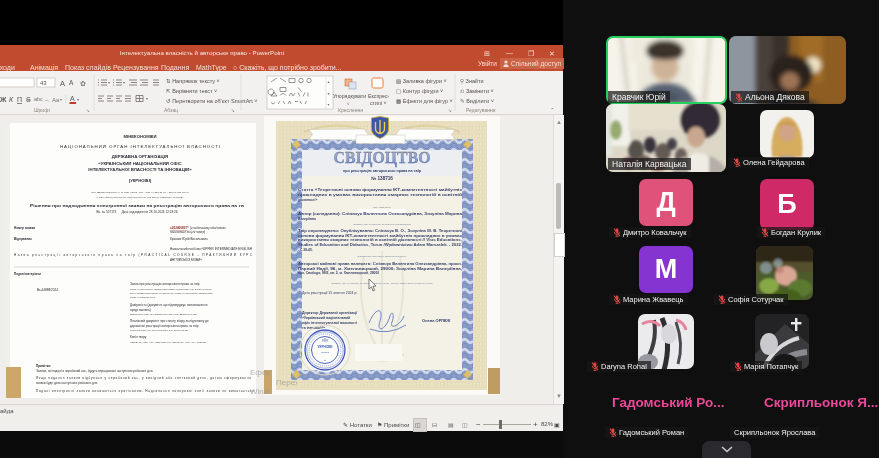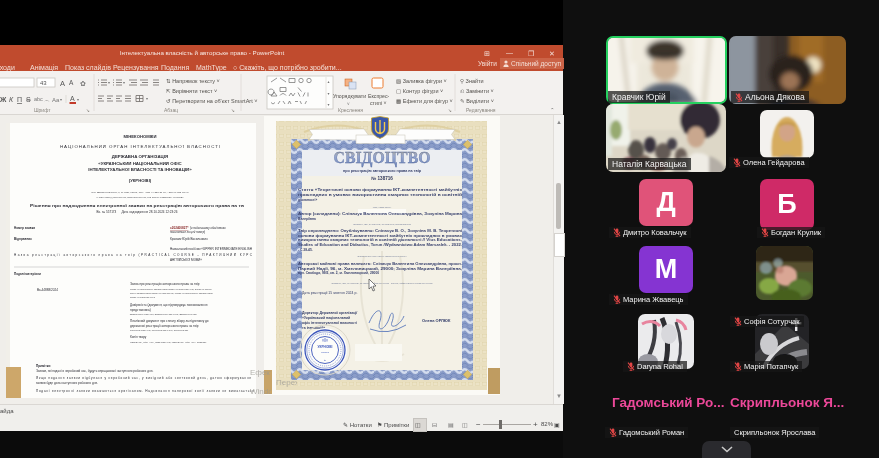--- a/index.html
+++ b/index.html
@@ -471,21 +471,21 @@
       <path d="M8 55 Q20 30 44 24" stroke="#d8d8da" stroke-width="4" fill="none"></path>
       <path d="M20 55 Q30 40 52 38" stroke="#8a8a8e" stroke-width="6" fill="none"></path>
       <ellipse cx="14" cy="30" rx="9" ry="11" fill="#cacace"></ellipse>
       <rect x="40" y="4" width="2.4" height="13" fill="#e9e9eb"></rect>
       <rect x="36" y="8" width="10.4" height="2.4" fill="#e9e9eb"></rect>
       <ellipse cx="30" cy="48" rx="12" ry="8" fill="#141416"></ellipse>
     </g>
   </svg>
 </div>
 <div class="bigname" style="left:612px;top:395px;">Гадомський Ро...</div>
-<div class="bigname" style="left:730px;top:395px;">Скрипльонок Я...</div>
+<div class="bigname" style="left:764px;top:395px;">Скрипльонок Я...</div>
 
 <div class="lbl" style="left:608px;top:91px;font-size:8.5px;line-height:12px;">Кравчик Юрій</div>
 <div class="lbl" style="left:731px;top:91px;font-size:8.5px;line-height:12px;"><svg width="8" height="9" viewBox="0 0 8 9" style="flex:none">
       <rect x="2.7" y="0.4" width="2.7" height="4.6" rx="1.3" fill="#e04545"></rect>
       <path d="M1.3 3.8a2.7 2.7 0 0 0 5.4 0" fill="none" stroke="#e04545" stroke-width="0.9"></path>
       <path d="M4 6.5v1.6M2.6 8.4h2.8" stroke="#e04545" stroke-width="0.9"></path>
       <path d="M1 0.6l6 7.6" stroke="#e04545" stroke-width="1.1"></path>
     </svg>Альона Дякова</div>
 <div class="lbl" style="left:608px;top:158px;font-size:8.5px;line-height:12px;">Наталія Карвацька</div>
 <div class="lbl" style="left:729px;top:157px;"><svg width="8" height="9" viewBox="0 0 8 9" style="flex:none">
@@ -505,27 +505,27 @@
       <path d="M1.3 3.8a2.7 2.7 0 0 0 5.4 0" fill="none" stroke="#e04545" stroke-width="0.9"></path>
       <path d="M4 6.5v1.6M2.6 8.4h2.8" stroke="#e04545" stroke-width="0.9"></path>
       <path d="M1 0.6l6 7.6" stroke="#e04545" stroke-width="1.1"></path>
     </svg>Богдан Крулик</div>
 <div class="lbl" style="left:609px;top:294px;"><svg width="8" height="9" viewBox="0 0 8 9" style="flex:none">
       <rect x="2.7" y="0.4" width="2.7" height="4.6" rx="1.3" fill="#e04545"></rect>
       <path d="M1.3 3.8a2.7 2.7 0 0 0 5.4 0" fill="none" stroke="#e04545" stroke-width="0.9"></path>
       <path d="M4 6.5v1.6M2.6 8.4h2.8" stroke="#e04545" stroke-width="0.9"></path>
       <path d="M1 0.6l6 7.6" stroke="#e04545" stroke-width="1.1"></path>
     </svg>Марина Жвавець</div>
-<div class="lbl" style="left:730px;top:294px;margin-top:22px;"><svg width="8" height="9" viewBox="0 0 8 9" style="flex:none">
+<div class="lbl" style="left:714px;top:294px;"><svg width="8" height="9" viewBox="0 0 8 9" style="flex:none">
       <rect x="2.7" y="0.4" width="2.7" height="4.6" rx="1.3" fill="#e04545"></rect>
       <path d="M1.3 3.8a2.7 2.7 0 0 0 5.4 0" fill="none" stroke="#e04545" stroke-width="0.9"></path>
       <path d="M4 6.5v1.6M2.6 8.4h2.8" stroke="#e04545" stroke-width="0.9"></path>
       <path d="M1 0.6l6 7.6" stroke="#e04545" stroke-width="1.1"></path>
     </svg>Софія Сотурчак</div>
-<div class="lbl" style="left:623px;top:361px;text-align:center;"><svg width="8" height="9" viewBox="0 0 8 9" style="flex:none">
+<div class="lbl" style="left:587px;top:361px;text-align:center;"><svg width="8" height="9" viewBox="0 0 8 9" style="flex:none">
       <rect x="2.7" y="0.4" width="2.7" height="4.6" rx="1.3" fill="#e04545"></rect>
       <path d="M1.3 3.8a2.7 2.7 0 0 0 5.4 0" fill="none" stroke="#e04545" stroke-width="0.9"></path>
       <path d="M4 6.5v1.6M2.6 8.4h2.8" stroke="#e04545" stroke-width="0.9"></path>
       <path d="M1 0.6l6 7.6" stroke="#e04545" stroke-width="1.1"></path>
     </svg>Daryna Rohal</div>
 <div class="lbl" style="left:730px;top:361px;"><svg width="8" height="9" viewBox="0 0 8 9" style="flex:none">
       <rect x="2.7" y="0.4" width="2.7" height="4.6" rx="1.3" fill="#e04545"></rect>
       <path d="M1.3 3.8a2.7 2.7 0 0 0 5.4 0" fill="none" stroke="#e04545" stroke-width="0.9"></path>
       <path d="M4 6.5v1.6M2.6 8.4h2.8" stroke="#e04545" stroke-width="0.9"></path>
       <path d="M1 0.6l6 7.6" stroke="#e04545" stroke-width="1.1"></path>

